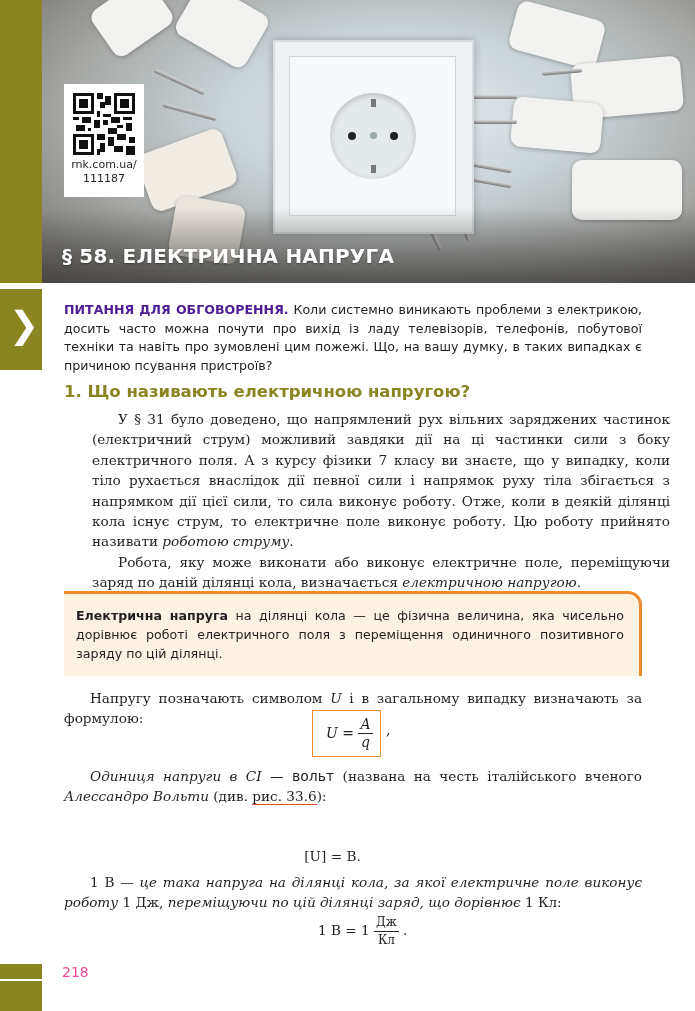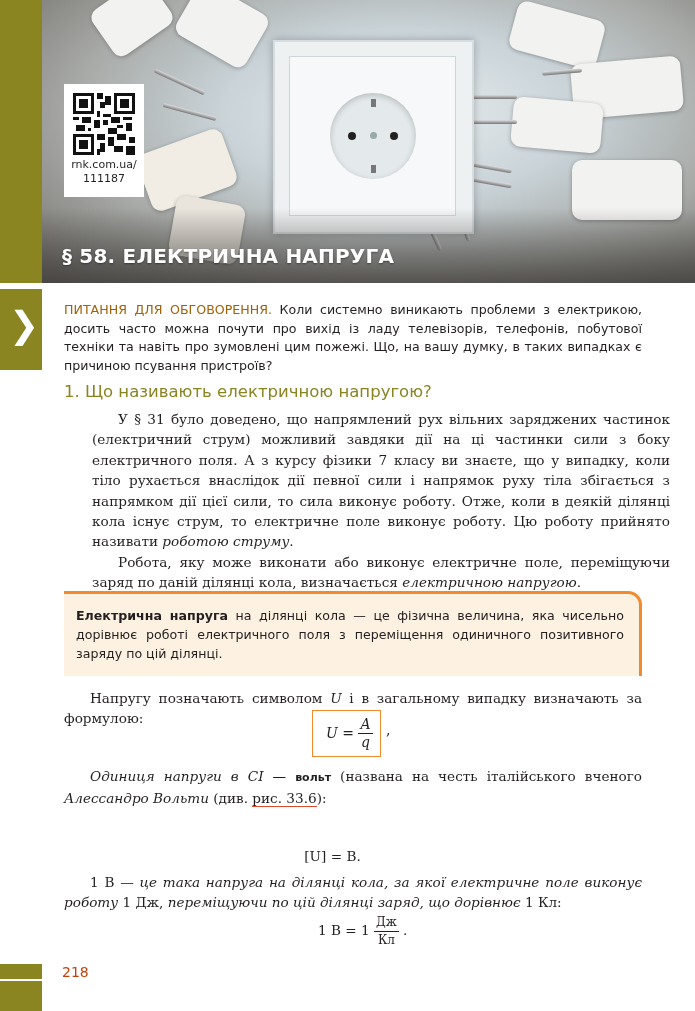--- a/index.html
+++ b/index.html
@@ -16,35 +16,35 @@
   .plug { position:absolute; background:#f2f2f0; border-radius:10px; box-shadow:0 1px 4px rgba(0,0,0,0.3); }
   .pin { position:absolute; height:4px; background:linear-gradient(#ddd,#777); border-radius:2px; }
   .hero .shade { position:absolute; left:0; right:0; bottom:0; height:75px; background:linear-gradient(rgba(60,60,60,0), rgba(60,58,55,0.75)); }
   .qr-box { position:absolute; left:64px; top:84px; width:80px; height:113px; background:#fff; }
   .qr { position:absolute; left:9px; top:9px; width:62px; height:62px; }
   .qr-url { position:absolute; left:0; top:74px; width:80px; text-align:center; font-family:"DejaVu Sans", sans-serif; font-size:11px; line-height:14px; color:#231f20; }
   .hero-title { position:absolute; left:62px; top:244px; font-family:"DejaVu Sans", sans-serif; font-weight:bold; font-size:20px; color:#ffffff; letter-spacing:0.2px; text-shadow:0 1px 2px rgba(0,0,0,0.4); }
   .side-tab { position:absolute; left:0; top:289px; width:42px; height:81px; }
   .side-tab .chev { position:absolute; left:9px; top:14px; color:#fff; font-family:"DejaVu Sans", sans-serif; font-size:36px; font-weight:bold; line-height:44px; }
   .discussion { position:absolute; left:64px; top:301px; width:578px; font-family:"DejaVu Sans", sans-serif; font-size:12.6px; line-height:18.5px; text-align:justify; }
-  .discussion .lead { color:#a16207; }
-  .h1 { position:absolute; left:64px; top:382px; font-family:"DejaVu Sans", sans-serif; font-weight:normal; font-size:16.5px; color:#8a8521; }
+  .discussion .lead { color:#4c1d95;font-weight:bold; }
+  .h1 { position:absolute; left:64px; top:382px; font-family:"DejaVu Sans", sans-serif; font-weight:bold; font-size:16.5px; color:#8a8521; }
   .body { position:absolute; left:64px; width:578px; font-size:13.6px; line-height:20.4px; text-align:justify; }
   .body p { margin:0; text-indent:26px; }
   .body p.noindent { text-indent:0; }
   .def-box { position:absolute; left:64px; top:591px; width:578px; height:85px; background:#fdf1e1; border-top:3px solid #f08a2c; border-right:3px solid #f08a2c; border-top-right-radius:14px; box-sizing:border-box; }
   .def-box .txt { position:absolute; left:12px; top:12px; width:548px; font-family:"DejaVu Sans", sans-serif; font-size:12.6px; line-height:19px; text-align:justify; }
   .formula-box { position:absolute; left:312px; top:710px; width:69px; height:47px; border:1.5px solid #f08a2c; box-sizing:border-box; }
   .frac { display:inline-block; vertical-align:middle; text-align:center; }
   .frac .num { display:block; border-bottom:1px solid #231f20; padding:0 2px; line-height:17px; }
   .frac .den { display:block; line-height:17px; }
   .i { font-style:italic; }
-  .b-sans { font-family:"DejaVu Sans", sans-serif; font-weight:bold; font-size:11px; }
+  .b-sans { font-family:"DejaVu Sans", sans-serif; font-weight:normal; font-size:14px; }
   .ref { border-bottom:1px solid #e04a2a;margin-top:41px; }
-  .page-num { position:absolute; left:62px; top:964px; font-family:"DejaVu Sans", sans-serif; font-size:14px; color:#c2410c; }
+  .page-num { position:absolute; left:62px; top:964px; font-family:"DejaVu Sans", sans-serif; font-size:14px; color:#ec4899; }
   .foot-bar1 { position:absolute; left:0; top:964px; width:42px; height:15px; }
   .foot-bar2 { position:absolute; left:0; top:981px; width:42px; height:30px; }
 </style>
 </head>
 <body>
 
 <div class="sidebar-top olive"></div>
 
 <div class="hero">
   <div class="plug" style="left:55px;top:-10px;width:70px;height:55px;transform:rotate(-35deg);"></div>

